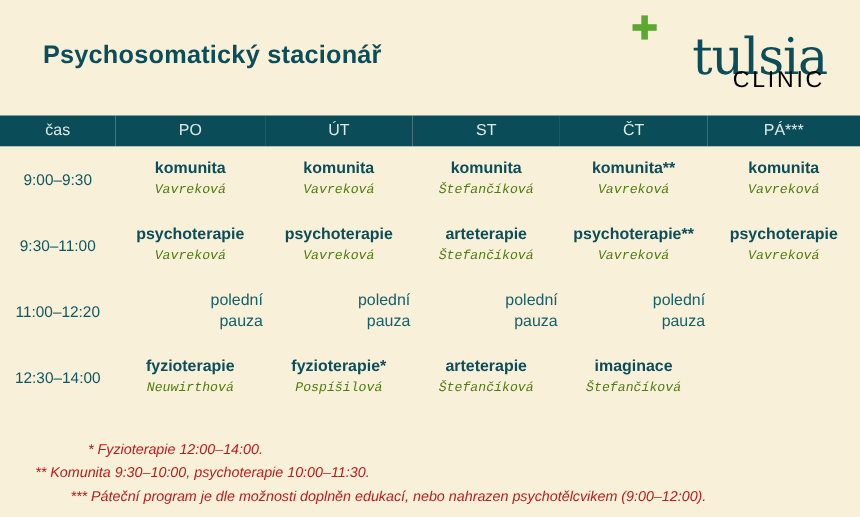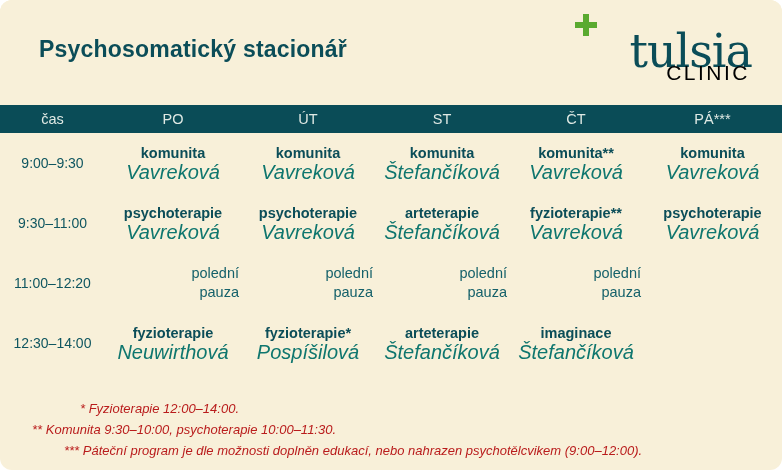--- a/index.html
+++ b/index.html
@@ -11,21 +11,21 @@
     height: 470px;
     overflow: hidden;
     background: #ffffff;
     font-family: "Liberation Sans", sans-serif;
   }
   .page {
     position: relative;
     width: 782px;
     height: 470px;
     background: #f8f0d9;
-    border-radius: 12px;
+    border-radius: 0;
     overflow: hidden;
   }
 
   
   .banner {
     position: absolute;
     left: 0; top: 0;
     width: 782px;
     height: 105px;
     background: #f8f0d9;
@@ -130,24 +130,25 @@
   }
   .act {
     font-weight: bold;
     font-size: 14.5px;
     color: #0b4d58;
     display: block;
     white-space: nowrap;
   }
   .who {
     font-style: italic;
-    font-size: 20px;
-    color: #0f766e;
+    font-size: 12px;
+    color: #4d7c0f;
     display: block;
     white-space: nowrap;
+    font-family: Liberation Mono, monospace;
   }
   .plain {
     display: block;
     font-size: 14.5px;
     color: #15616a;
     white-space: nowrap;
     text-align: right;
   }
   .lunchrow td { height: 72px; }
 
@@ -236,21 +237,21 @@
         </td>
         <td>
           <span class="act">psychoterapie</span>
           <span class="who">Vavreková</span>
         </td>
         <td>
           <span class="act">arteterapie</span>
           <span class="who">Štefančíková</span>
         </td>
         <td>
-          <span class="act">fyzioterapie**</span>
+          <span class="act">psychoterapie**</span>
           <span class="who">Vavreková</span>
         </td>
         <td>
           <span class="act">psychoterapie</span>
           <span class="who">Vavreková</span>
         </td>
       </tr>
 
       <tr class="lunchrow">
         <td class="timecol">11:00–12:20</td>

